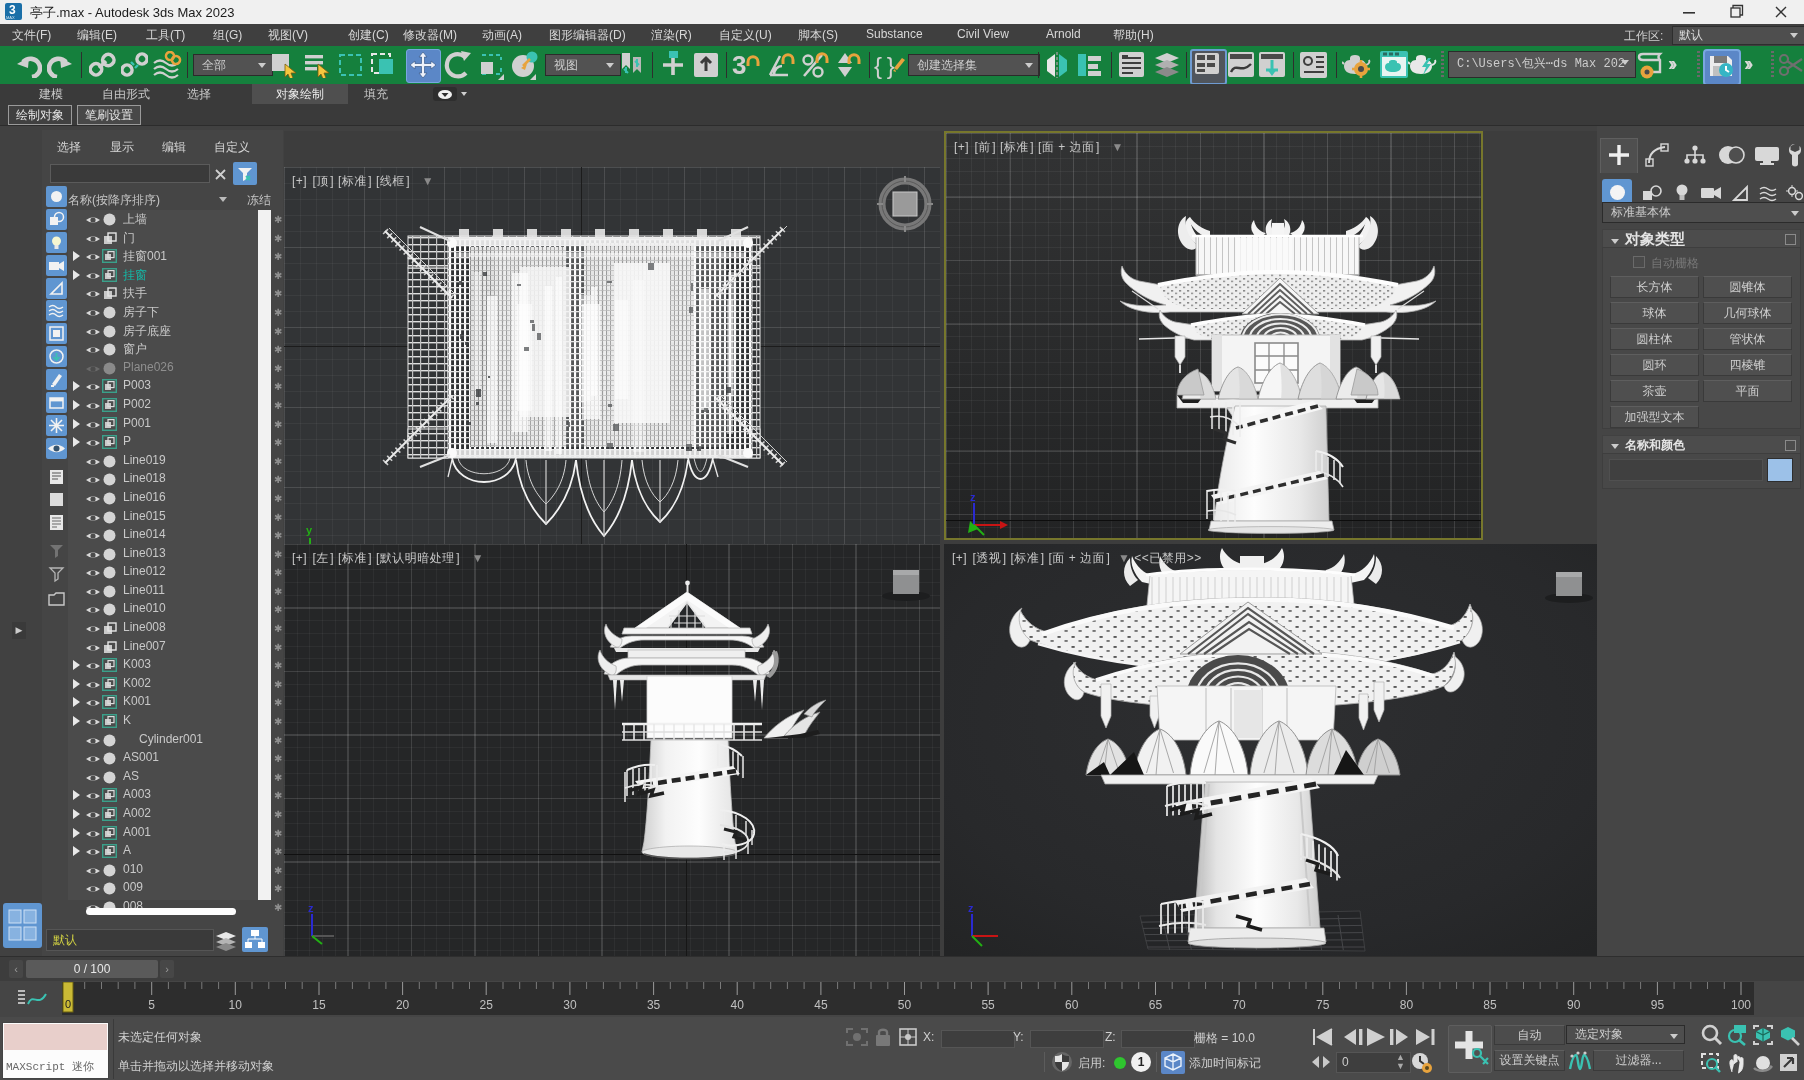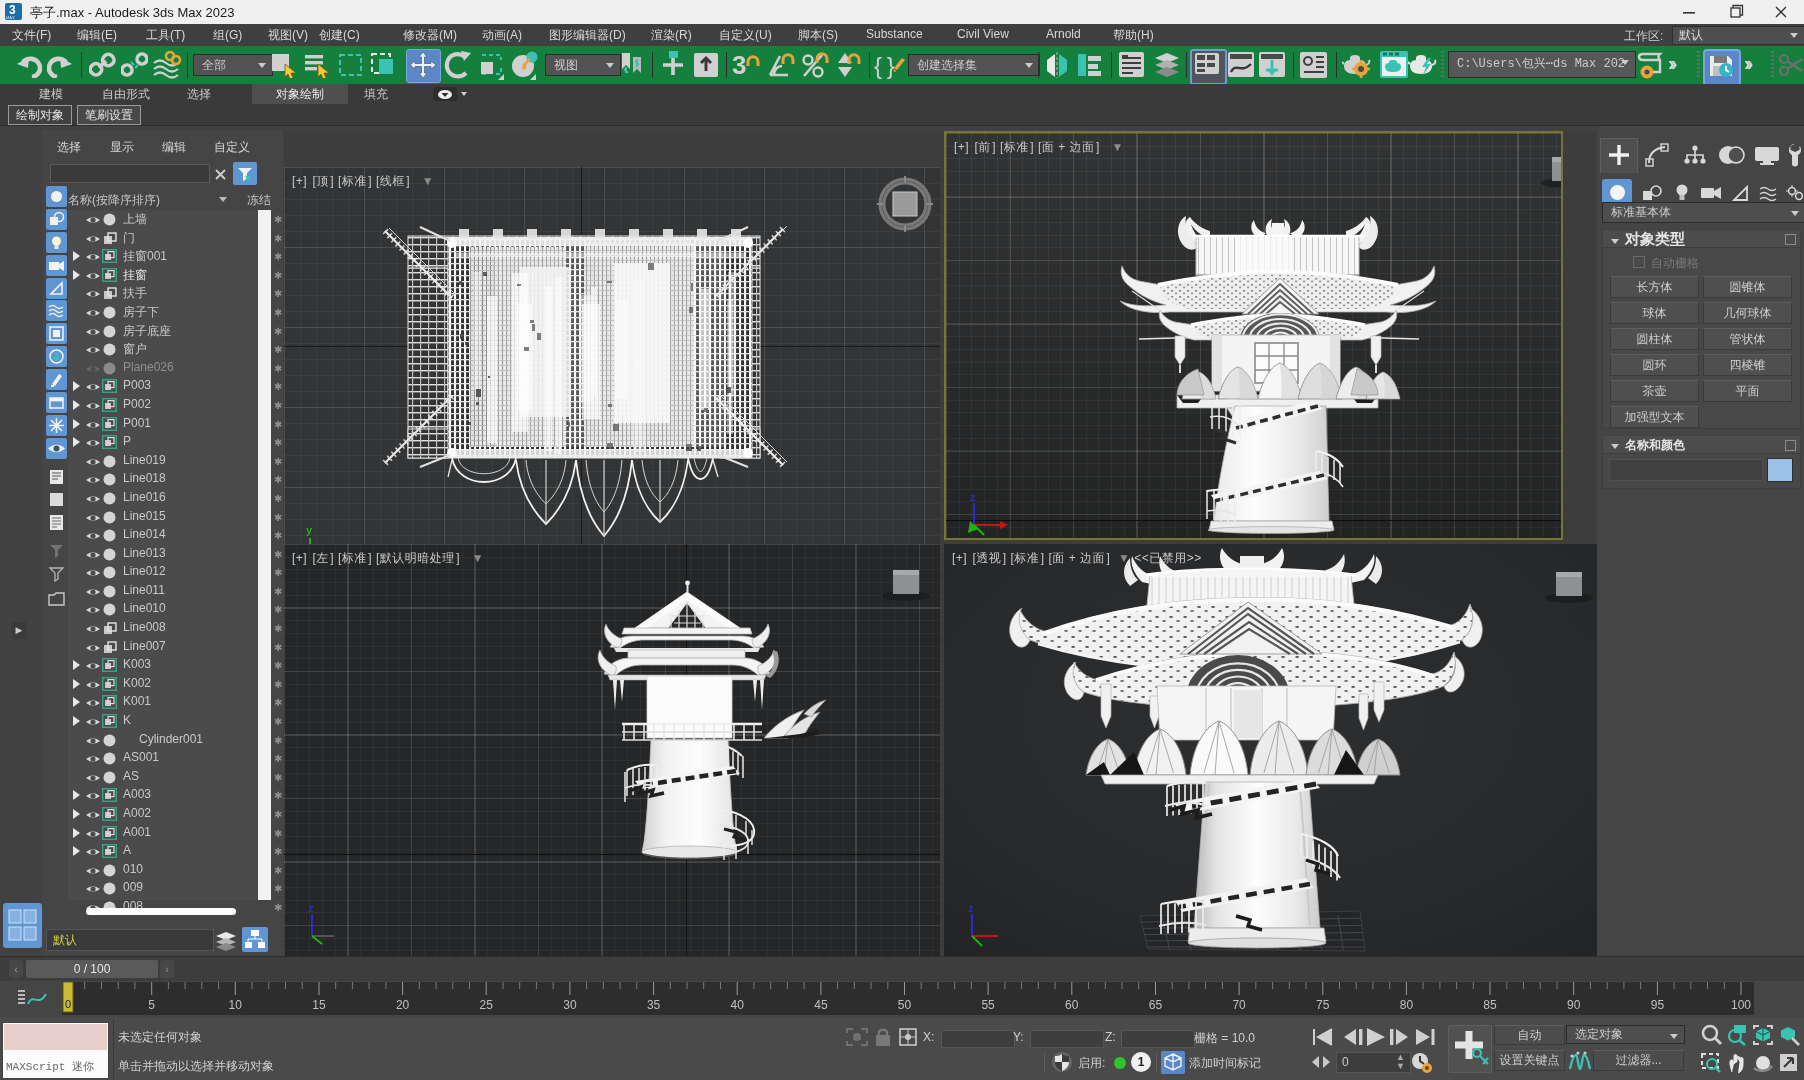--- a/index.html
+++ b/index.html
@@ -82,21 +82,21 @@
       <path d="M18,7 L28,17 M28,7 L18,17" stroke="#333" stroke-width="1.4"></path>
     </svg>
 </div>
 
 <div id="menubar">
   <div class="mi" style="left:12px;">文件(F)</div>
   <div class="mi" style="left:77px;">编辑(E)</div>
   <div class="mi" style="left:146px;">工具(T)</div>
   <div class="mi" style="left:213px;">组(G)</div>
   <div class="mi" style="left:268px;">视图(V)</div>
-  <div class="mi" style="left:319px;">创建(C)</div>
+  <div class="mi" style="left:348px;">创建(C)</div>
   <div class="mi" style="left:403px;">修改器(M)</div>
   <div class="mi" style="left:482px;">动画(A)</div>
   <div class="mi" style="left:549px;">图形编辑器(D)</div>
   <div class="mi" style="left:651px;">渲染(R)</div>
   <div class="mi" style="left:719px;">自定义(U)</div>
   <div class="mi" style="left:798px;">脚本(S)</div>
   <div class="mi" style="left:866px;">Substance</div>
   <div class="mi" style="left:957px;">Civil View</div>
   <div class="mi" style="left:1046px;">Arnold</div>
   <div class="mi" style="left:1113px;">帮助(H)</div>
@@ -478,21 +478,21 @@
           <span style="position:absolute;left:5px;top:4px;width:0;height:0;border-top:5px solid transparent;border-bottom:5px solid transparent;border-left:7px solid #e8e8e8;"></span>
           <svg width="16" height="12" style="position:absolute;left:17px;top:4px;">
             <path d="M1,6 Q8,0.5 15,6 Q8,11.5 1,6 Z" fill="#d8d8d8"></path>
             <circle cx="8" cy="6" r="2.6" fill="#4b4b4b"></circle>
           </svg>
           <svg width="15" height="14" style="position:absolute;left:34px;top:2px;">
             <rect x="0.7" y="0.7" width="13.6" height="12.6" fill="none" stroke="#3aa08a" stroke-width="1.4"></rect>
             <rect x="3" y="5" width="6" height="6" fill="#c9c9c9"></rect>
             <rect x="6" y="2.6" width="6" height="6" fill="none" stroke="#dcdcdc" stroke-width="1.2"></rect>
           </svg>
-          <span style="position:absolute;left:55px;top:1px;color:#e5e5e5;">挂窗</span>
+          <span style="position:absolute;left:55px;top:1px;color:#14b8a6;">挂窗</span>
           <span style="position:absolute;left:206px;top:4px;color:#8f8f8f;font-size:10px;">✱</span>
         </div>
         <div class="erow">
           <svg width="16" height="12" style="position:absolute;left:17px;top:4px;">
             <path d="M1,6 Q8,0.5 15,6 Q8,11.5 1,6 Z" fill="#d8d8d8"></path>
             <circle cx="8" cy="6" r="2.6" fill="#4b4b4b"></circle>
           </svg>
           <svg width="14" height="13" style="position:absolute;left:35px;top:3px;">
             <rect x="1" y="4" width="8" height="8" fill="#c9c9c9"></rect>
             <rect x="5" y="1" width="8" height="8" fill="none" stroke="#e6e6e6" stroke-width="1.4"></rect>
@@ -1077,21 +1077,21 @@
 
       <svg class="abs" style="left:16px;top:355px;" width="50" height="46">
         <text x="6" y="12" fill="#22b014" font-size="11" font-weight="bold">y</text>
         <line x1="10" y1="16" x2="10" y2="38" stroke="#22b014" stroke-width="2"></line>
         <line x1="10" y1="38" x2="34" y2="38" stroke="#c81414" stroke-width="2"></line>
         <text x="36" y="42" fill="#c81414" font-size="11" font-weight="bold">x</text>
         <text x="2" y="44" fill="#2a2ad0" font-size="11" font-weight="bold">z</text>
       </svg>
     </div>
 
-    <div class="vp" id="vpTR" style="left:660px;top:0;width:619px;height:409px;border:2px solid #77772c;box-sizing:border-box;">
+    <div class="vp" id="vpTR" style="left:660px;top:0;width:539px;height:409px;border:2px solid #77772c;box-sizing:border-box;">
       <div class="grid" style="position:absolute;inset:0;
         background-image:
           linear-gradient(to bottom, rgba(255,255,255,0.05), rgba(0,0,0,0.12)),
           repeating-linear-gradient(to right, rgba(255,255,255,0.10) 0 1px, transparent 1px 63.5px),
           repeating-linear-gradient(to bottom, rgba(255,255,255,0.10) 0 1px, transparent 1px 63.5px),
           repeating-linear-gradient(to right, rgba(255,255,255,0.05) 0 1px, transparent 1px 12.7px),
           repeating-linear-gradient(to bottom, rgba(255,255,255,0.05) 0 1px, transparent 1px 12.7px);
         background-color:#272829;"></div>
       <div style="position:absolute;left:0;top:387px;width:653px;height:1px;background:#0d0d0d;"></div>
       <svg class="abs" style="left:0;top:0;" width="653" height="409" viewBox="0 0 653 409" id="svgFront">

